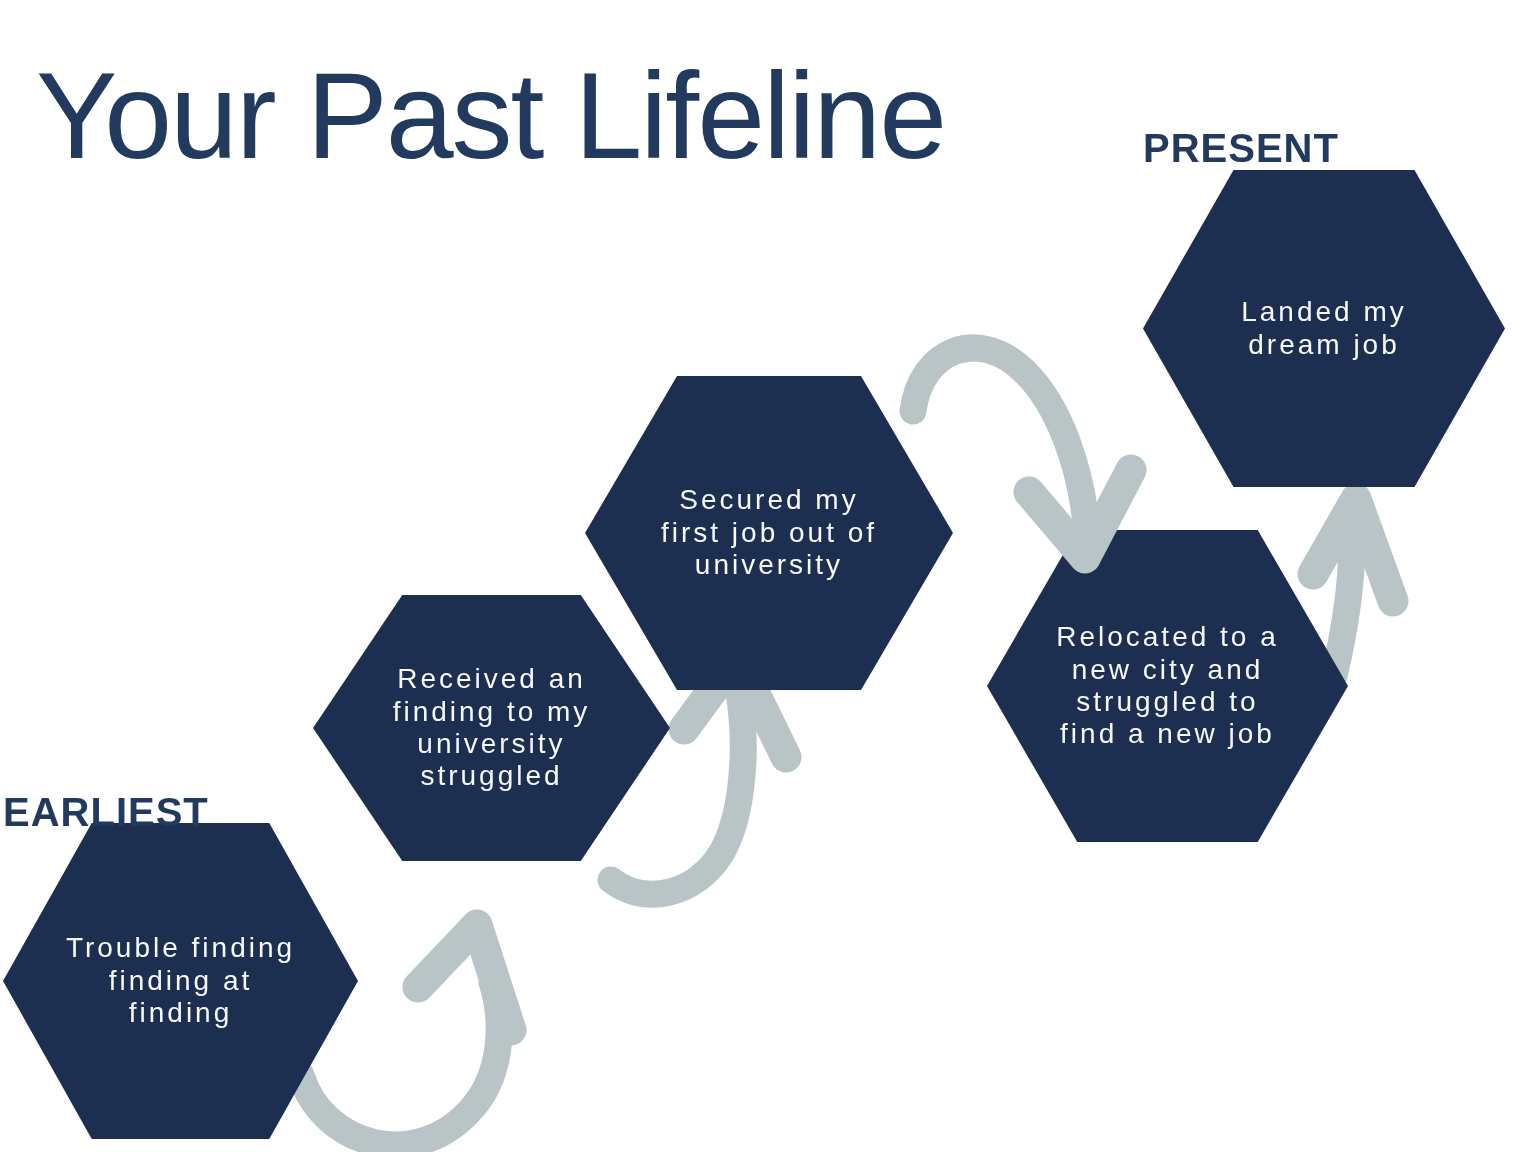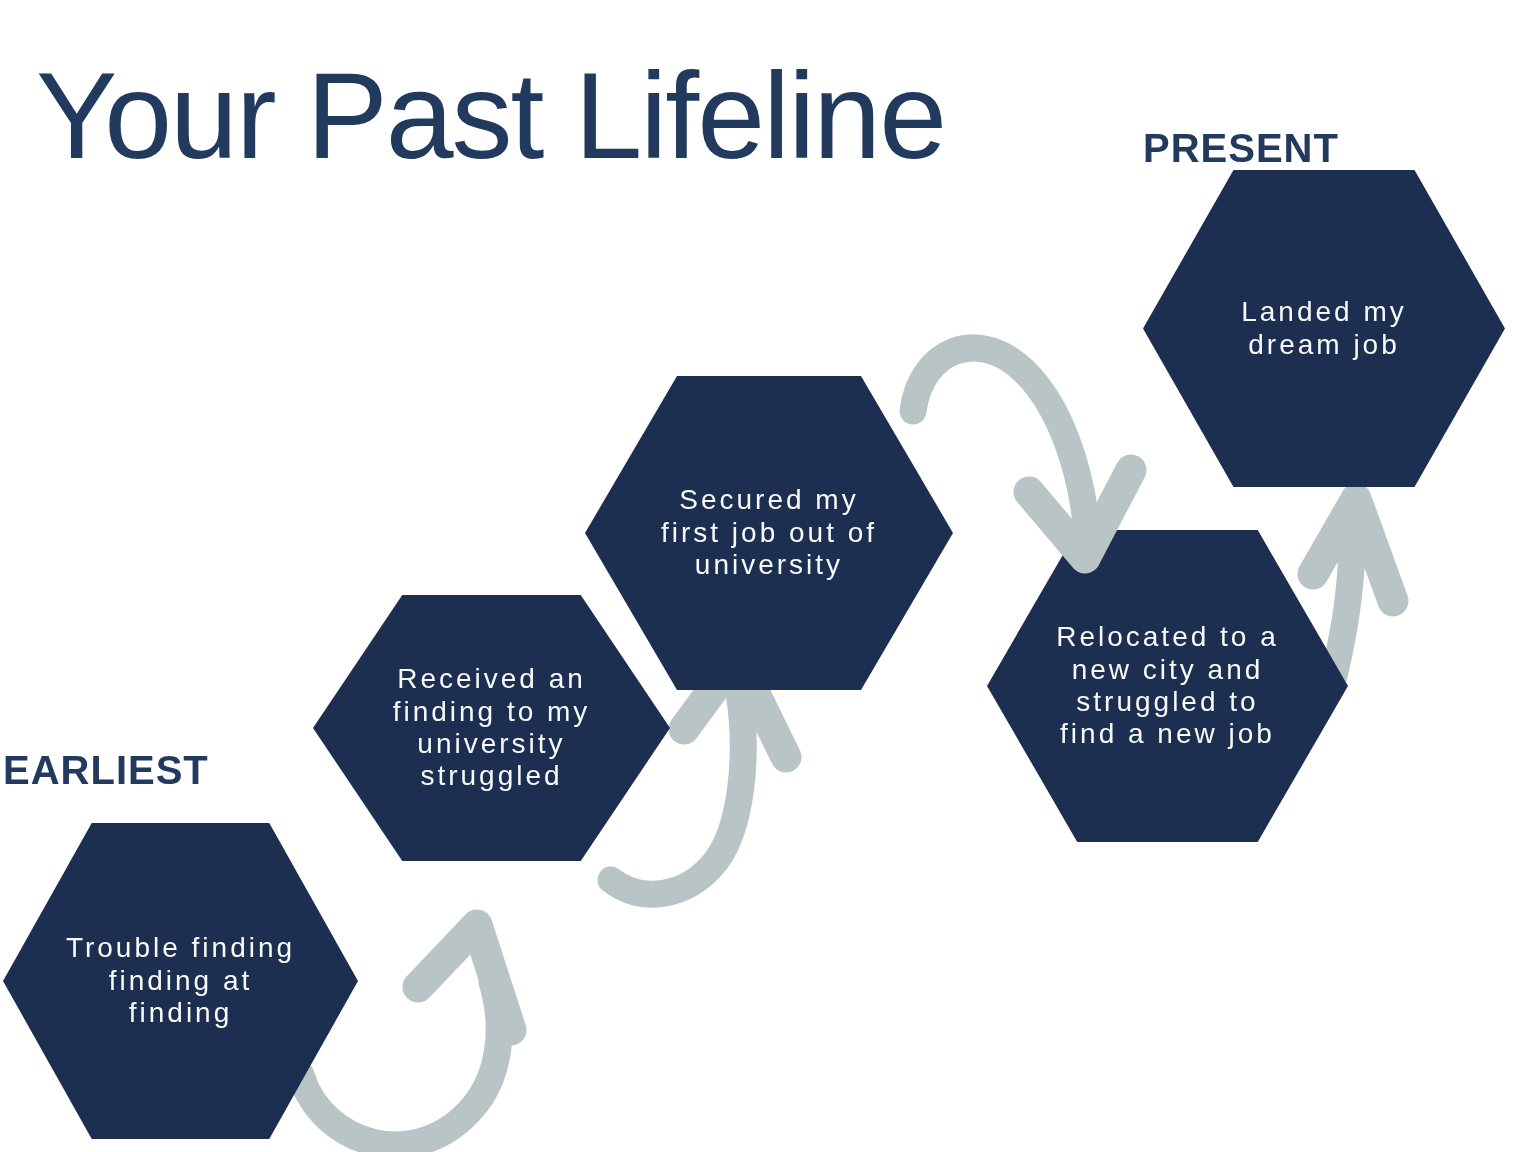--- a/index.html
+++ b/index.html
@@ -21,21 +21,21 @@
     position:absolute;left:36px;top:52px;
     font-size:122px;font-weight:400;letter-spacing:-2px;line-height:1.05;
     color:var(--heading-navy);white-space:nowrap;margin:0;
   }
 
   .stage-label{
     position:absolute;
     font-size:40px;font-weight:700;letter-spacing:1px;
     color:var(--heading-navy);text-align:left;
   }
-  .stage-label.earliest{left:3px;width:355px;top:748px;}
+  .stage-label.earliest{left:3px;width:355px;top:790px;}
   .stage-label.present{left:1143px;width:362px;top:126px;}
 
   .hex{
     position:absolute;
     background:var(--hexagon-navy);
     clip-path:polygon(25% 0%, 75% 0%, 100% 50%, 75% 100%, 25% 100%, 0% 50%);
   }
   .hex-1{left:3px;top:805px;width:355px;height:316px;margin-top:18px;}
   .hex-2{left:313px;top:595px;width:357px;height:266px;}
   .hex-3{left:585px;top:333px;width:368px;height:314px;margin-top:43px;}

